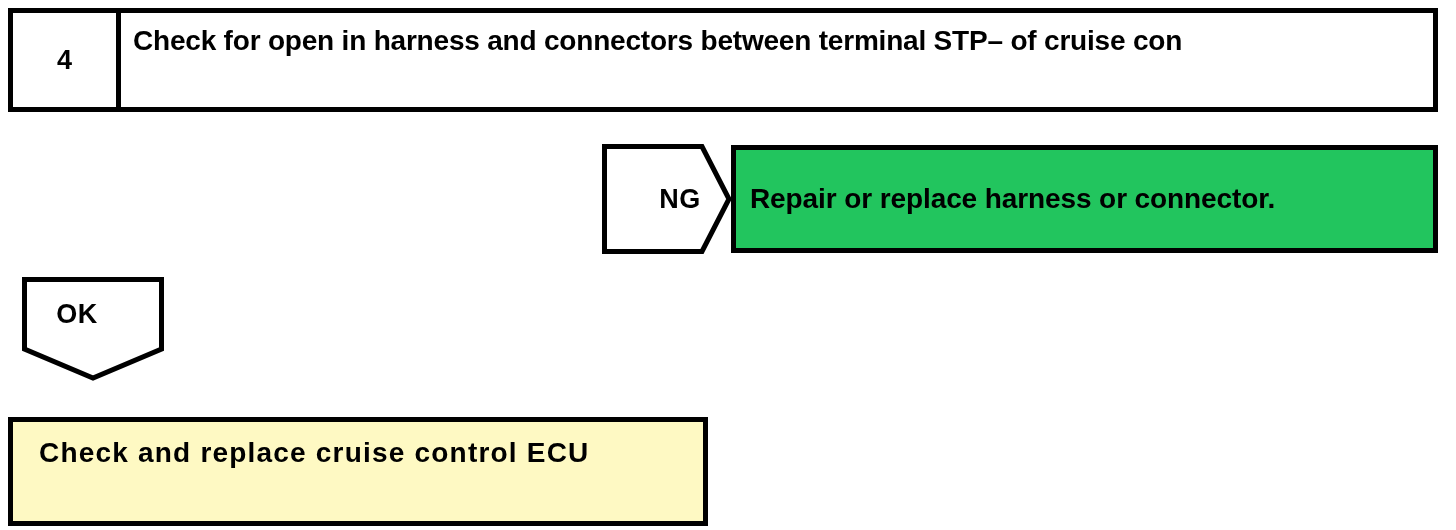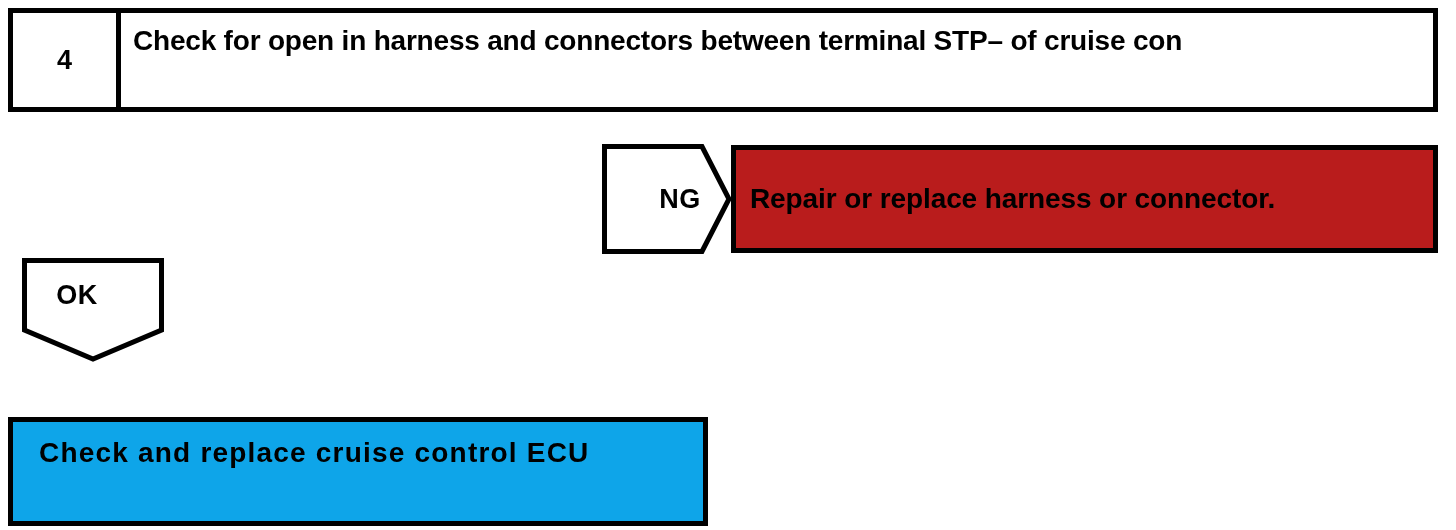--- a/index.html
+++ b/index.html
@@ -85,38 +85,38 @@
 
   
   .repair-box {
     position: absolute;
     left: 731px;
     top: 145px;
     width: 707px;
     height: 108px;
     box-sizing: border-box;
     border: 5px solid #000000;
-    background: #b91c1c;
+    background: #22c55e;
     display: flex;
     align-items: center;
     padding-left: 14px;
   }
   .repair-box .txt {
     font-size: 28px;
     font-weight: bold;
     letter-spacing: -0.1px;
     line-height: 1;
     white-space: pre;
   }
 
   
   .ok-arrow {
     position: absolute;
     left: 6px;
-    top: 258px;
+    top: 277px;
     width: 142px;
     height: 104px;
     padding-left: 16px;
   }
   .ok-arrow svg { display: block; }
   .ok-arrow .arrow-label {
     position: absolute;
     left: 0;
     top: 0;
     width: 142px;
@@ -131,21 +131,21 @@
 
   
   .result-box {
     position: absolute;
     left: 8px;
     top: 417px;
     width: 700px;
     height: 109px;
     box-sizing: border-box;
     border: 5px solid #000000;
-    background: #0ea5e9;
+    background: #fef9c3;
     padding-left: 26px;
     padding-top: 17px;
   }
   .result-box .txt {
     font-size: 28px;
     font-weight: bold;
     letter-spacing: 1.2px;
     line-height: 1;
     white-space: pre;
   }

